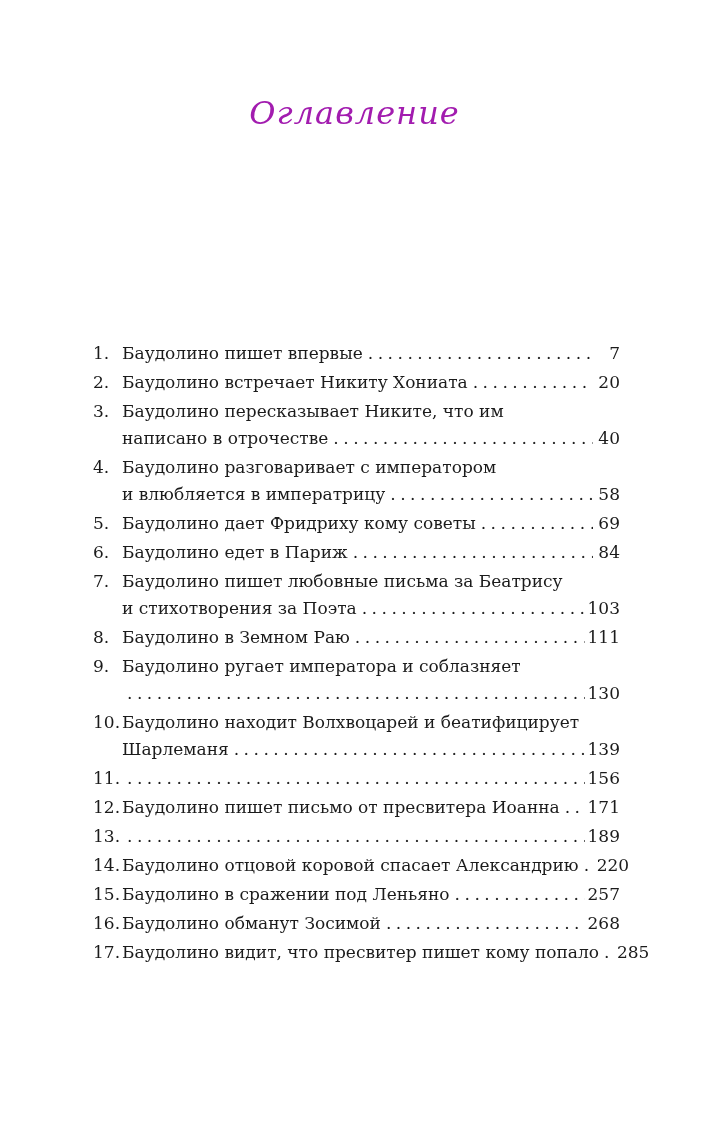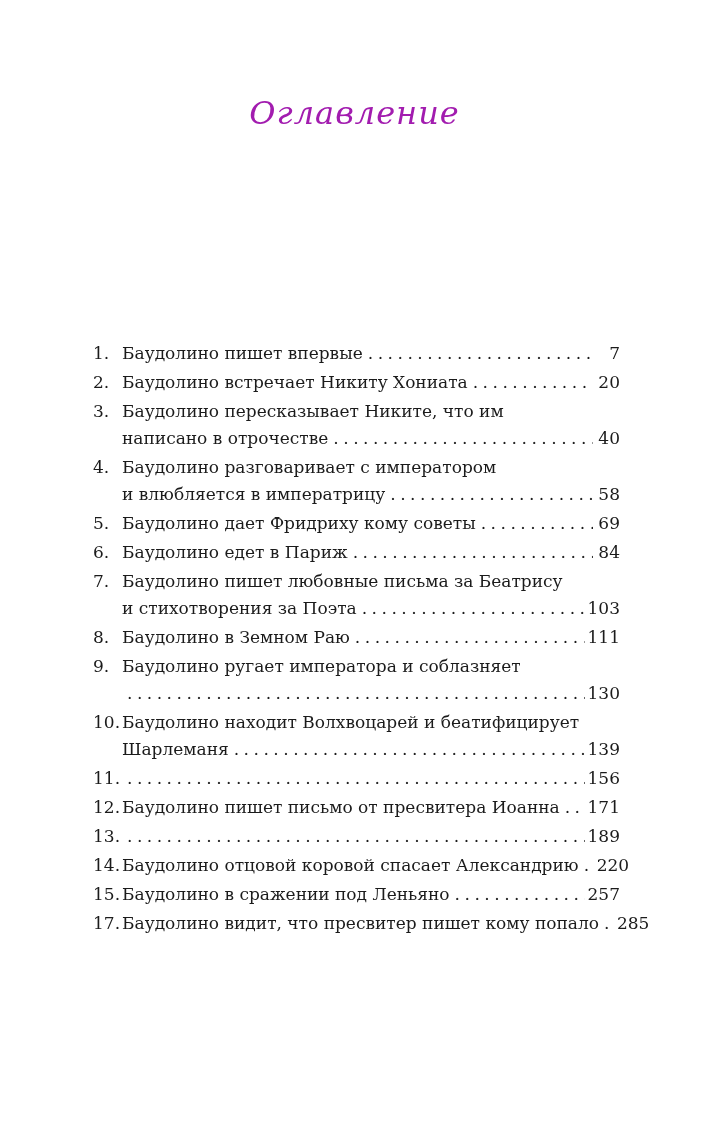--- a/index.html
+++ b/index.html
@@ -231,20 +231,30 @@
         <span class="num">15.</span>
         <div class="body">
           <div class="line last">
             <span class="txt">Баудолино в сражении под Леньяно</span>
             <span class="leader"></span>
             <span class="pagenum">257</span>
           </div>
         </div>
       </div>
       <div class="entry">
+        <span class="num">16.</span>
+        <div class="body">
+          <div class="line last">
+            <span class="txt">Баудолино обманут Зосимой</span>
+            <span class="leader"></span>
+            <span class="pagenum">268</span>
+          </div>
+        </div>
+      </div>
+      <div class="entry">
         <span class="num">17.</span>
         <div class="body">
           <div class="line last">
             <span class="txt">Баудолино видит, что пресвитер пишет кому попало</span>
             <span class="leader"></span>
             <span class="pagenum">285</span>
           </div>
         </div>
       </div>
     </div>

